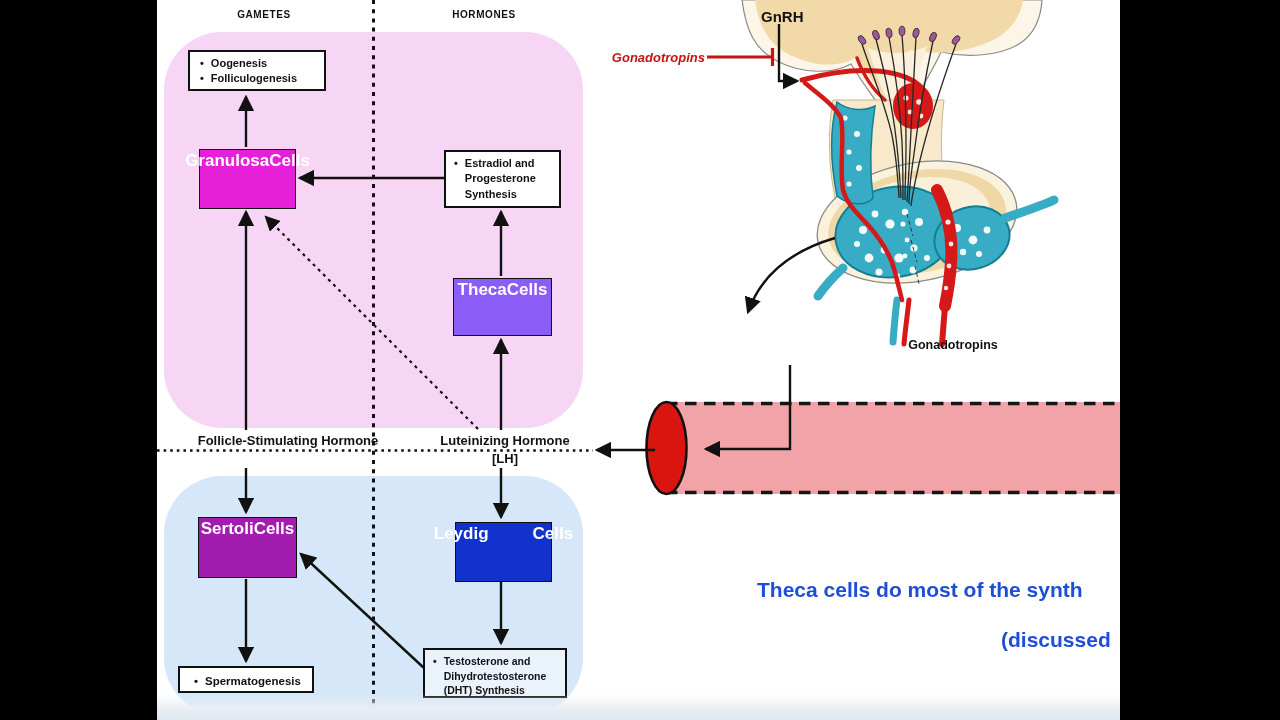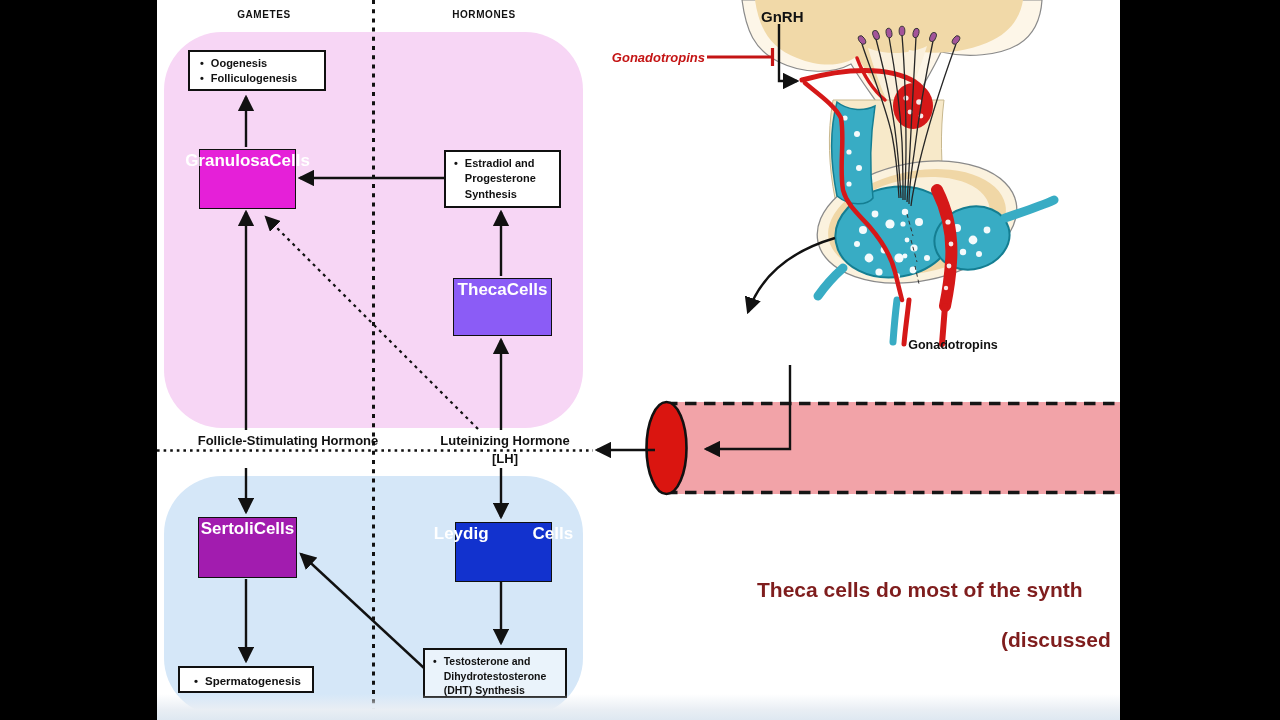--- a/index.html
+++ b/index.html
@@ -36,21 +36,21 @@
   #lbl-fsh{left:26px;}
   #lbl-lh{left:243px;}
   #lbl-gnrh{left:604px;top:8px;font-size:15px;text-align:center;}
   #lbl-gonadotropins-red{left:438px;top:50px;width:110px;text-align:right;
       font-size:13px;font-style:italic;color:#C41414;}
   #lbl-secretion{left:465px;top:328px;width:260px;text-align:center;
       font-size:13px;line-height:1.28;}
   #lbl-gonadotropins-blk{left:716px;top:338px;width:160px;text-align:center;font-size:12.5px;}
   #lbl-blood{left:783px;top:430px;width:200px;text-align:center;
       font-size:12.5px;line-height:1.3;}
-  .cap{font-size:21px;color:#7f1d1d;z-index:3;}
+  .cap{font-size:21px;color:#1d4ed8;z-index:3;}
   #cap1{left:600px;top:578px;}
   #cap2{left:610px;top:603px;}
   #cap3{left:836px;top:628px;margin-left:8px;}
   #footer-fade{position:absolute;left:0;bottom:0;width:963px;height:26px;z-index:4;
       background:linear-gradient(180deg,rgba(233,238,244,0) 0%,#E9EEF4 60%,#DEE8F1 100%);}
 </style>
 </head>
 <body>
 
 <div class="bar" style="left:0;width:157px;"></div>

